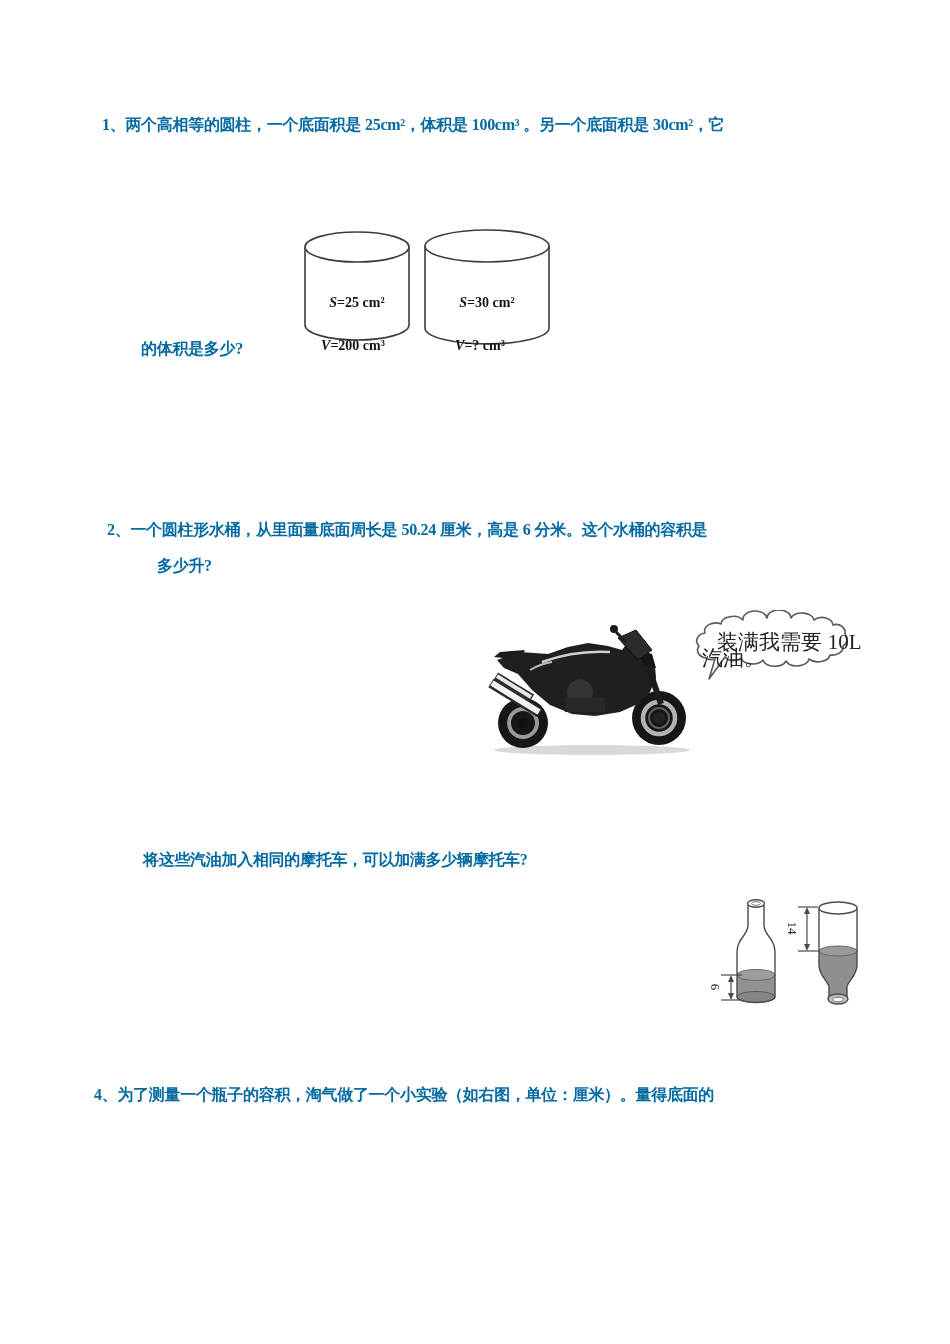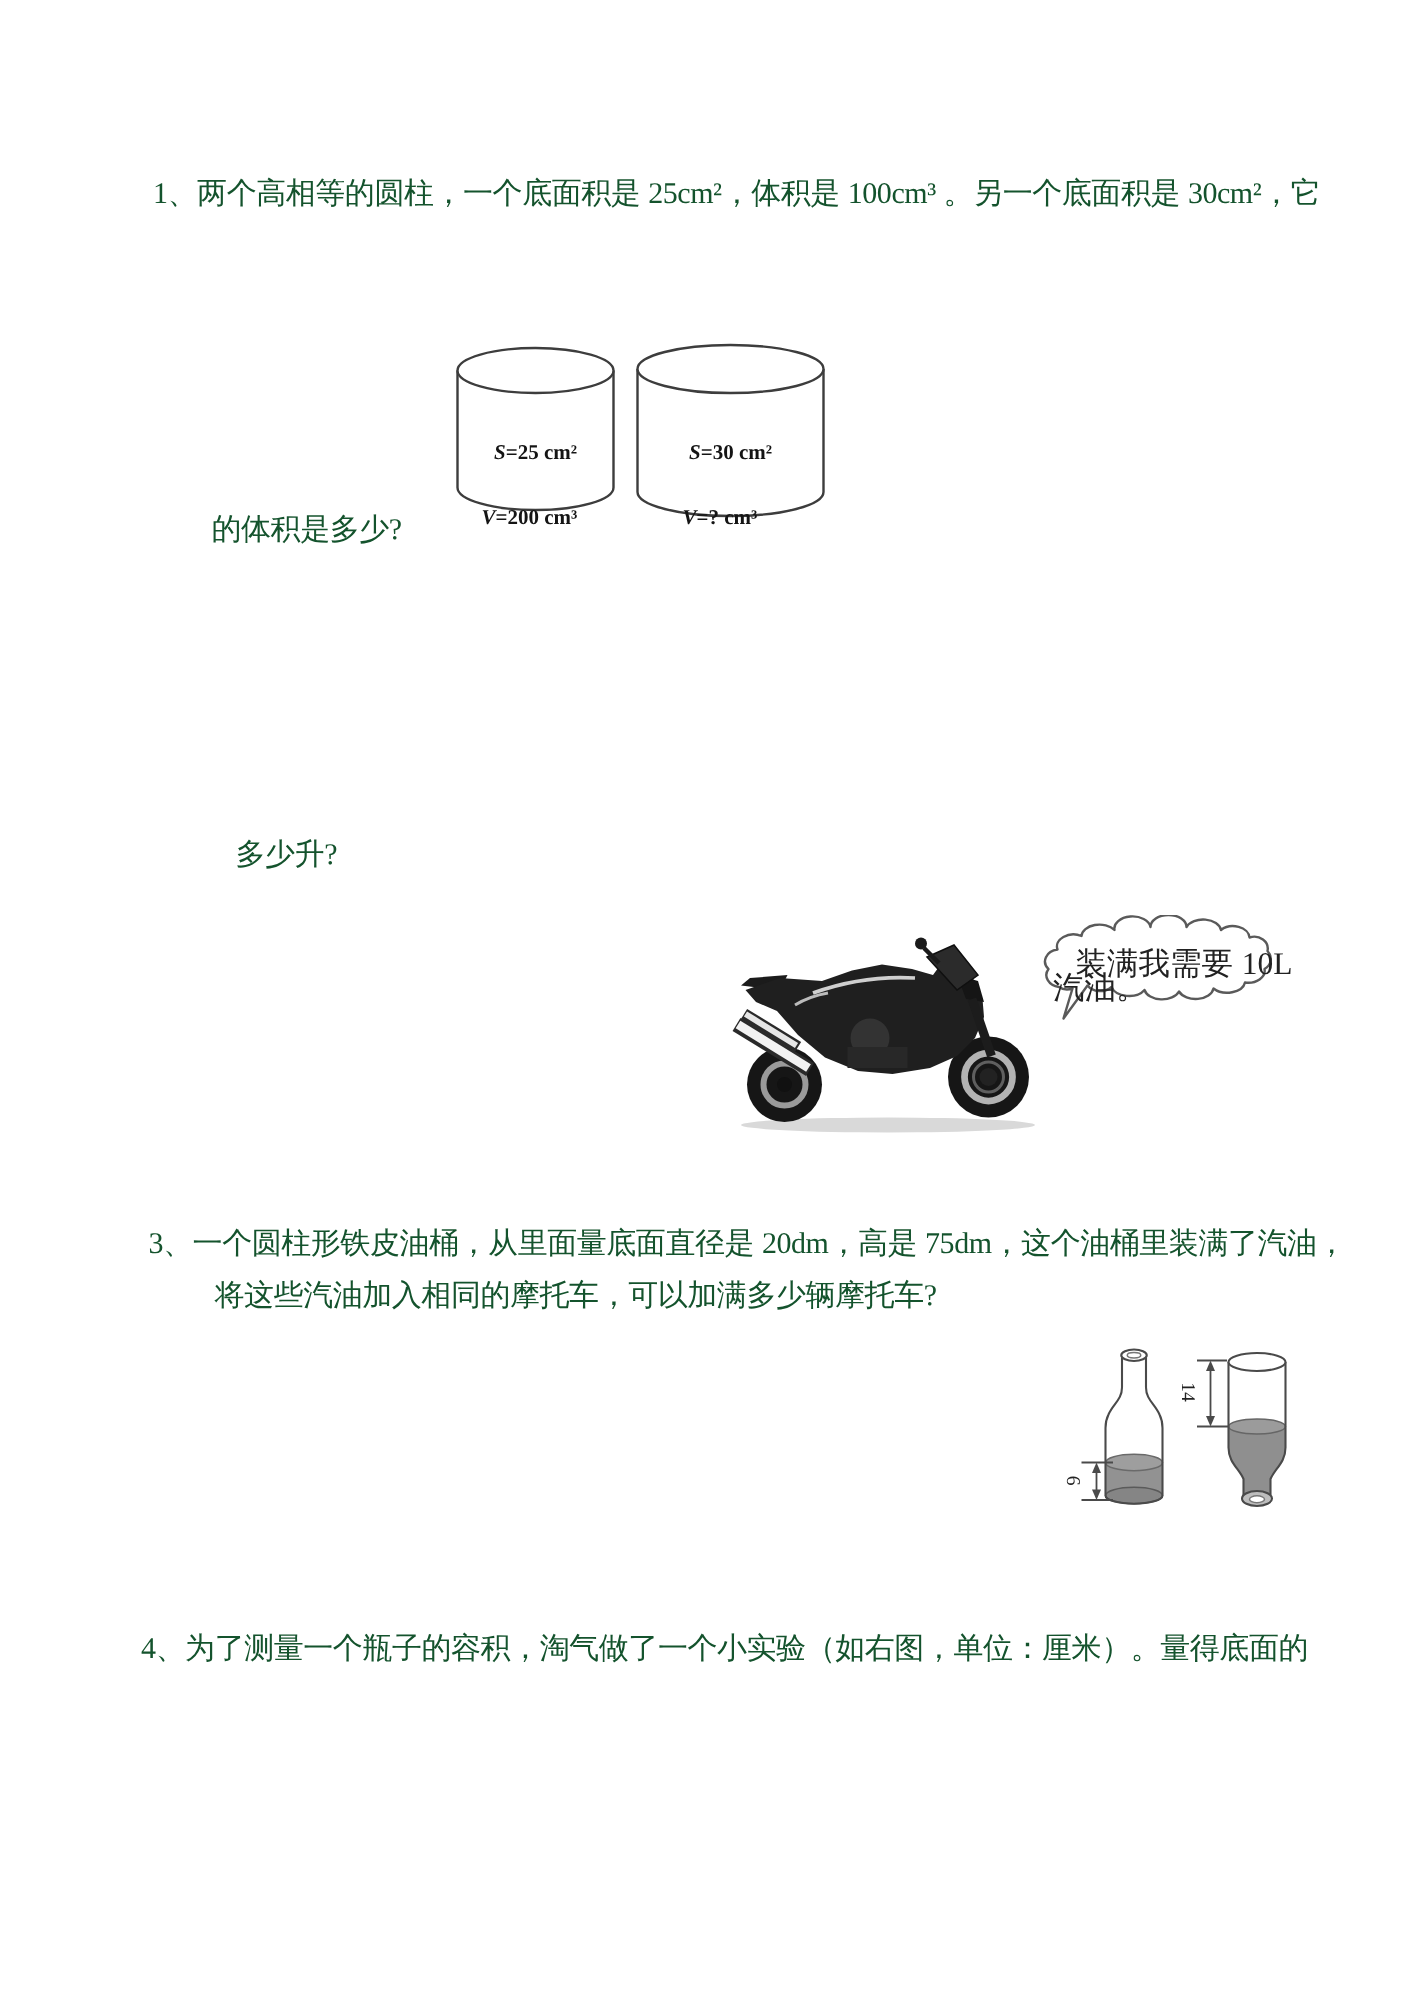--- a/index.html
+++ b/index.html
@@ -1,18 +1,18 @@
 <!DOCTYPE html>
 <html><head>
 <meta charset="utf-8">
 <style>
   html,body{margin:0;padding:0;background:#ffffff;}
   .page{position:relative;width:950px;height:1344px;background:#fff;overflow:hidden;
         font-family:"Liberation Sans",sans-serif;color:#1b1b1b;}
-  .qline{position:absolute;font-size:20px;letter-spacing:-0.3px;white-space:nowrap;color:#14532d;}
+  .qline{position:absolute;font-size:16px;letter-spacing:-0.3px;white-space:nowrap;color:#0369a1;font-weight:bold;}
   .qline .lat{font-family:"Liberation Serif",serif;}
   .fig{position:absolute;text-align:center;}
   .fig svg{position:absolute;left:0;top:0;}
   .figlabel{position:absolute;font-family:"Liberation Serif",serif;font-weight:bold;
             font-size:14px;color:#141414;white-space:nowrap;transform:translateX(-50%);}
   .figlabel .var{font-style:italic;}
   .bubble-text{position:absolute;font-size:21px;color:#222;white-space:nowrap;}
   .bubble-text .lat{font-family:"Liberation Serif",serif;}
   .dim-label{position:absolute;font-family:"Liberation Serif",serif;font-size:13px;color:#222;
              transform:translate(-50%,-50%) rotate(90deg);white-space:nowrap;}
@@ -35,20 +35,21 @@
         <path d="M130,21 L130,103 A62,16 0 0 0 254,103 L254,21" fill="#ffffff"></path>
         <ellipse cx="192" cy="21" rx="62" ry="16" fill="#ffffff"></ellipse>
       </g>
     </svg>
     <div class="figlabel" style="left:62px;top:70px"><span class="var">S</span><span>=25 cm²</span></div>
     <div class="figlabel" style="left:192px;top:70px"><span class="var">S</span><span>=30 cm²</span></div>
     <div class="figlabel" style="left:58px;top:113px"><span class="var">V</span><span>=200 cm³</span></div>
     <div class="figlabel" style="left:185px;top:113px"><span class="var">V</span><span>=? cm³</span></div>
   </div>
 
+  <div class="qline" style="left:107px;top:520px"><span class="lat">2</span>、一个圆柱形水桶，从里面量底面周长是 <span class="lat">50.24</span> 厘米，高是 <span class="lat">6</span> 分米。这个水桶的容积是</div>
   <div class="qline" style="left:157px;top:556px">多少升<span class="lat">?</span></div>
 
   <div class="fig" style="left:480px;top:610px;width:390px;height:150px">
     <svg width="390" height="150" viewBox="0 0 390 150">
       <g>
         <ellipse cx="112" cy="140" rx="98" ry="5" fill="#d9d9d9"></ellipse>
       </g>
       <g>
         <circle cx="43" cy="113" r="25" fill="#161616"></circle>
         <circle cx="43" cy="113" r="14" fill="none" stroke="#9a9a9a" stroke-width="4"></circle>
@@ -93,21 +94,20 @@
                  a9,8 0 0 1 -2,12 a11,8 0 0 1 -13,9 a12,8 0 0 1 -21,4
                  a12,8 0 0 1 -23,2 a12,8 0 0 1 -23,-1 a12,8 0 0 1 -22,-2
                  a10,8 0 0 1 -16,-1
                  l -16,22 l 6,-20 a8,6 0 0 1 -9,-1 z" fill="#ffffff" stroke="#5a5a5a" stroke-width="1.6" stroke-linejoin="round"></path>
       </g>
     </svg>
     <div class="bubble-text" style="left:237px;top:18px">装满我需要 <span class="lat">10L</span></div>
     <div class="bubble-text" style="left:222px;top:34px">汽油。</div>
   </div>
 
-  <div class="qline" style="left:99px;top:815px"><span class="lat">3</span>、一个圆柱形铁皮油桶，从里面量底面直径是 <span class="lat">20dm</span>，高是 <span class="lat">75dm</span>，这个油桶里装满了汽油，</div>
   <div class="qline" style="left:143px;top:850px">将这些汽油加入相同的摩托车，可以加满多少辆摩托车<span class="lat">?</span></div>
 
   <div class="fig" style="left:695px;top:885px;width:185px;height:155px">
     <svg width="185" height="155" viewBox="0 0 185 155">
       <g>
         <rect x="42" y="90" width="38" height="22" fill="#929292"></rect>
         <ellipse cx="61" cy="90" rx="19" ry="5.5" fill="#9e9e9e" stroke="#6a6a6a" stroke-width="1"></ellipse>
         <ellipse cx="61" cy="112" rx="19" ry="5.5" fill="#858585" stroke="#5a5a5a" stroke-width="1"></ellipse>
         <path d="M53,20 L53,40 C53,48 47,51 44,58 C42.5,61 42,63 42,67 L42,112
                  M69,20 L69,40 C69,48 75,51 78,58 C79.5,61 80,63 80,67 L80,112

